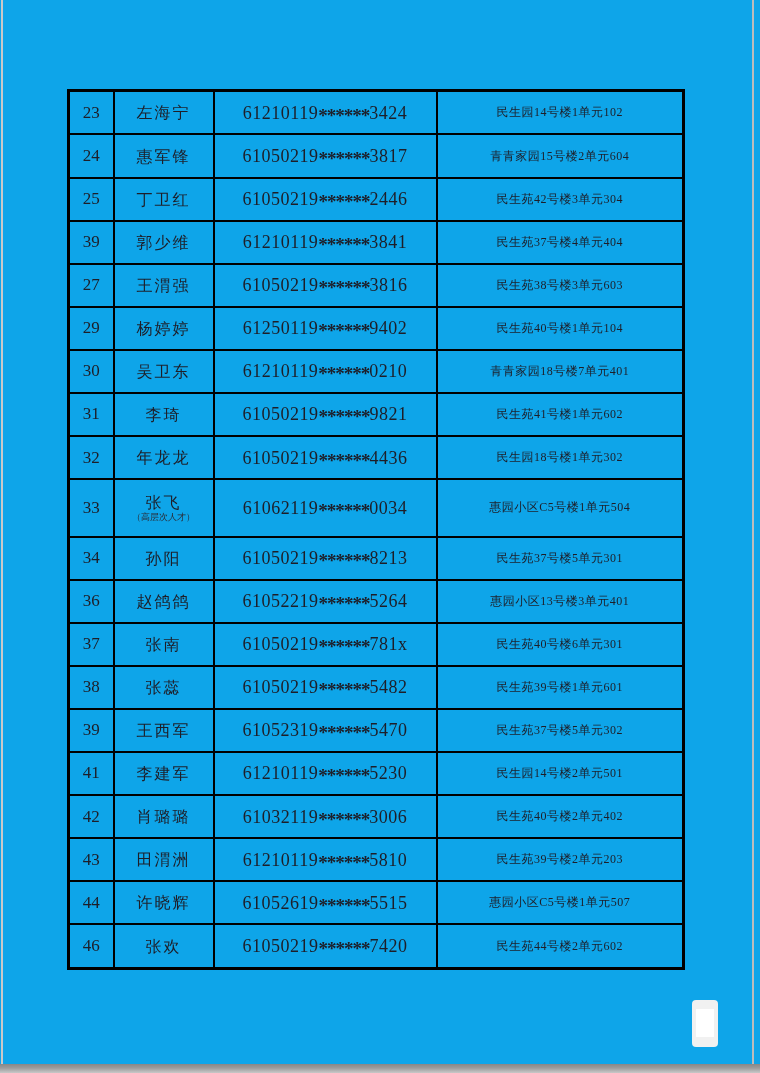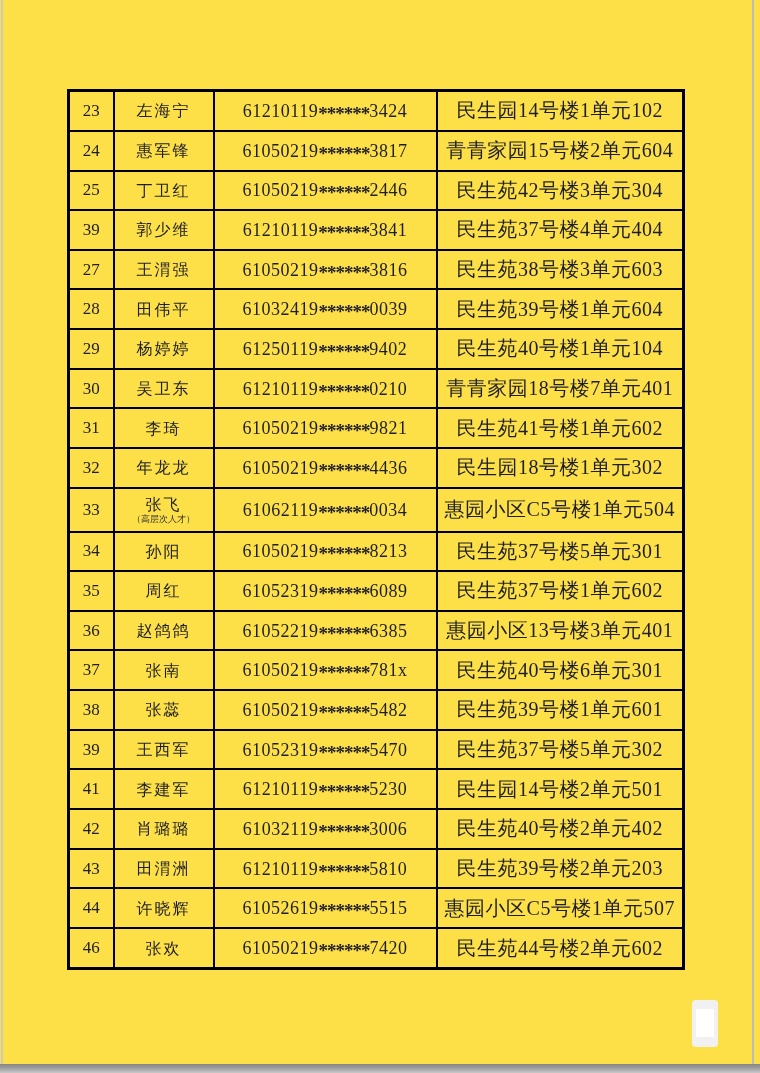--- a/index.html
+++ b/index.html
@@ -5,21 +5,21 @@
   * { margin: 0; padding: 0; box-sizing: border-box; }
   html, body { width: 760px; height: 1073px; }
   body {
     background: #ffffff;
     font-family: "Liberation Serif", "DejaVu Serif", serif;
     position: relative;
     overflow: hidden;
   }
   .page {
     position: absolute; inset: 0;
-    background: #fde047;
+    background: #0ea5e9;
   }
   .edge-left {
     position: absolute; left: 1px; top: 0; width: 2px; height: 1064px;
     background: #c9c9c9;
   }
   .edge-right {
     position: absolute; left: 752px; top: 0; width: 2px; height: 1064px;
     background: #bcbcbc;
   }
   .bottom-bar {
@@ -62,21 +62,21 @@
   .name-note {
     display: block; font-size: 9px; line-height: 11px;
     letter-spacing: 0; color: #2b2b35;
   }
   .name-note:empty { display: none; }
   .col-id { font-size: 18px; letter-spacing: 0.5px; white-space: nowrap; }
   .id-stars {
     position: relative; top: 3px;
     font-size: 19px; letter-spacing: -1px; font-weight: bold;
   }
-  .col-addr { font-size: 20px; letter-spacing: 0.5px; white-space: nowrap; }
+  .col-addr { font-size: 12px; letter-spacing: 0.5px; white-space: nowrap; }
 </style>
 </head>
 <body>
 
 <div class="page">
   <div class="edge-left"></div>
   <div class="edge-right"></div>
 
   <table class="roster">
     <colgroup>
@@ -139,31 +139,20 @@
     <td class="col-name">
       <span class="name-wrap">
         <span class="name-main">王渭强</span>
         
       </span>
     </td>
     <td class="col-id"><span>61050219</span><span class="id-stars">******</span><span>3816</span></td>
     <td class="col-addr">民生苑38号楼3单元603</td>
   </tr>
 
-  <tr>
-    <td class="col-no">28</td>
-    <td class="col-name">
-      <span class="name-wrap">
-        <span class="name-main">田伟平</span>
-        
-      </span>
-    </td>
-    <td class="col-id"><span>61032419</span><span class="id-stars">******</span><span>0039</span></td>
-    <td class="col-addr">民生苑39号楼1单元604</td>
-  </tr>
 
   <tr>
     <td class="col-no">29</td>
     <td class="col-name">
       <span class="name-wrap">
         <span class="name-main">杨婷婷</span>
         
       </span>
     </td>
     <td class="col-id"><span>61250119</span><span class="id-stars">******</span><span>9402</span></td>
@@ -223,41 +212,30 @@
     <td class="col-name">
       <span class="name-wrap">
         <span class="name-main">孙阳</span>
         
       </span>
     </td>
     <td class="col-id"><span>61050219</span><span class="id-stars">******</span><span>8213</span></td>
     <td class="col-addr">民生苑37号楼5单元301</td>
   </tr>
 
-  <tr>
-    <td class="col-no">35</td>
-    <td class="col-name">
-      <span class="name-wrap">
-        <span class="name-main">周红</span>
-        
-      </span>
-    </td>
-    <td class="col-id"><span>61052319</span><span class="id-stars">******</span><span>6089</span></td>
-    <td class="col-addr">民生苑37号楼1单元602</td>
-  </tr>
 
   <tr>
     <td class="col-no">36</td>
     <td class="col-name">
       <span class="name-wrap">
         <span class="name-main">赵鸽鸽</span>
         
       </span>
     </td>
-    <td class="col-id"><span>61052219</span><span class="id-stars">******</span><span>6385</span></td>
+    <td class="col-id"><span>61052219</span><span class="id-stars">******</span><span>5264</span></td>
     <td class="col-addr">惠园小区13号楼3单元401</td>
   </tr>
 
   <tr>
     <td class="col-no">37</td>
     <td class="col-name">
       <span class="name-wrap">
         <span class="name-main">张南</span>
         
       </span>

